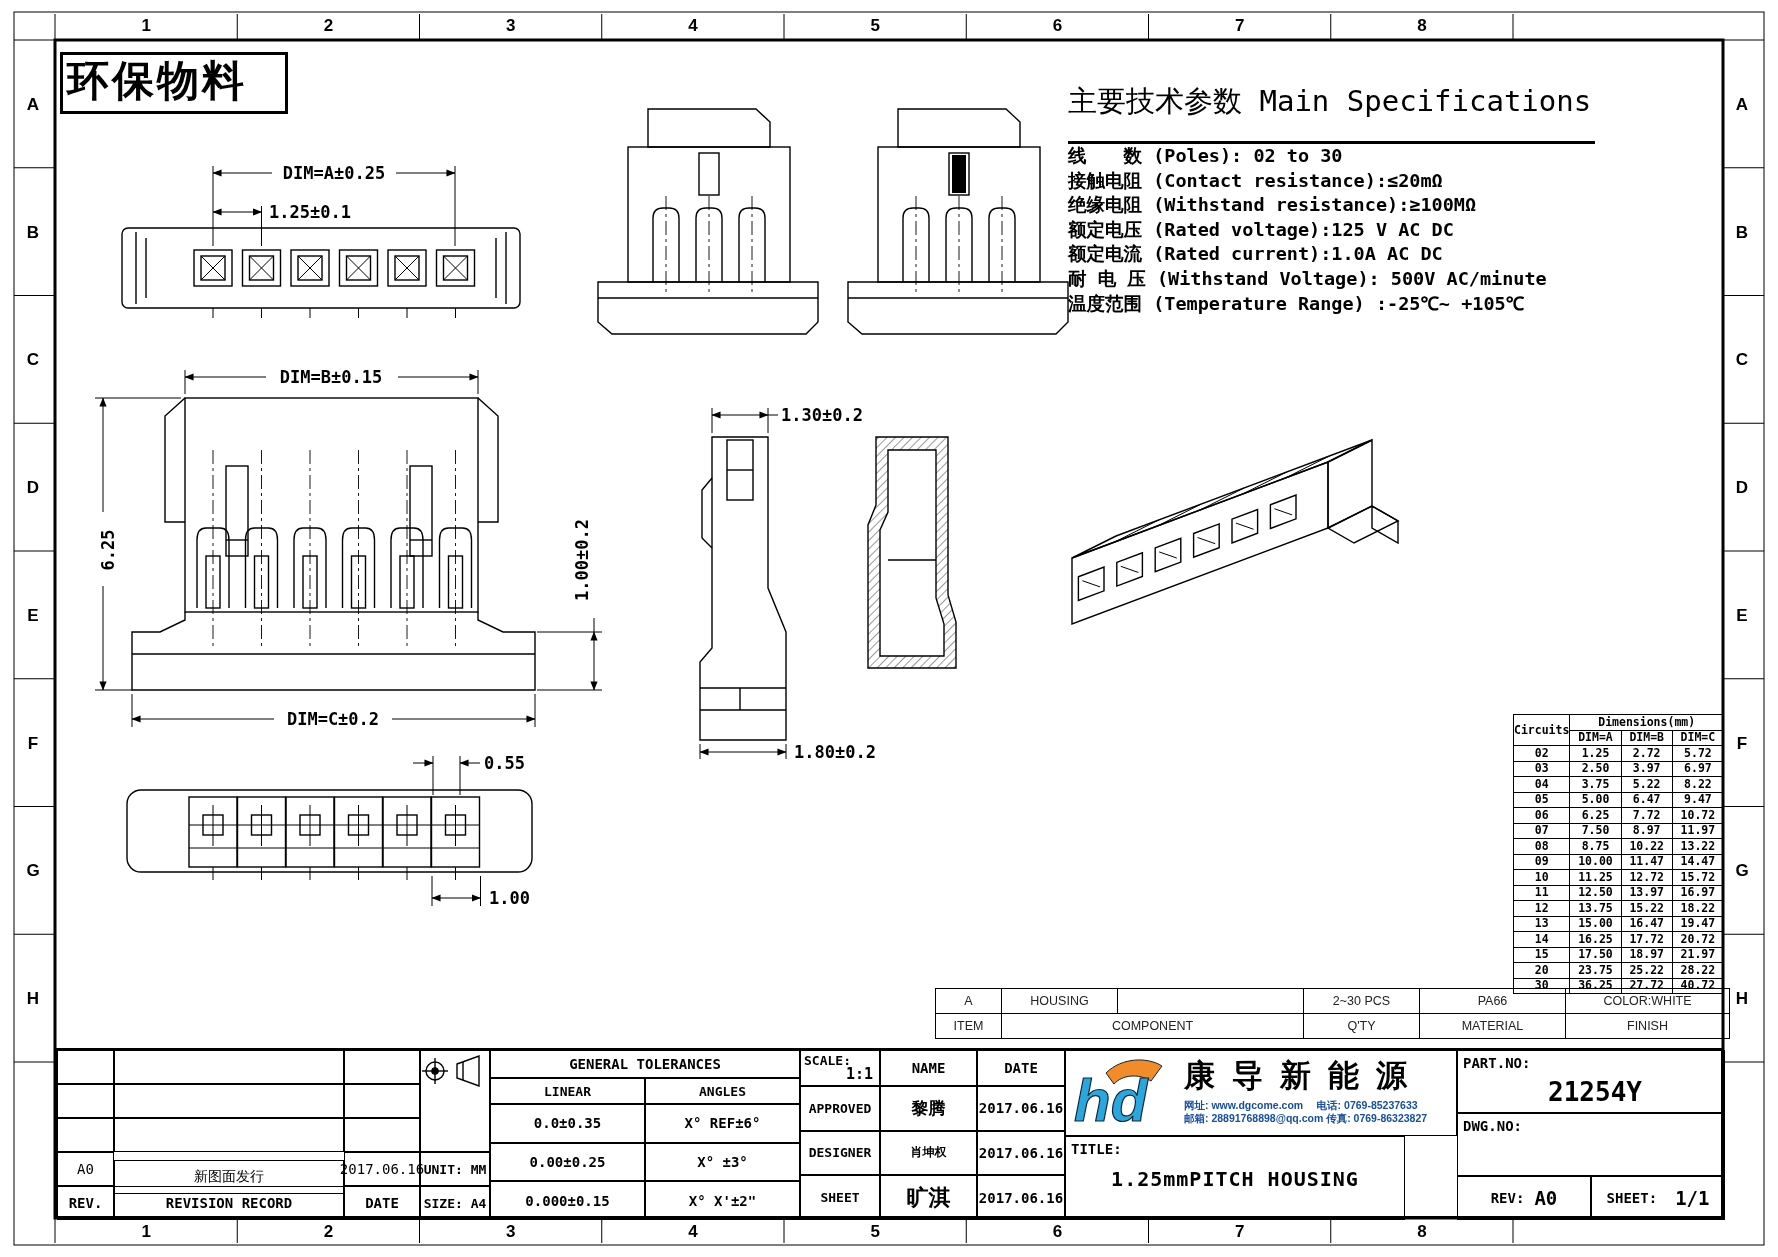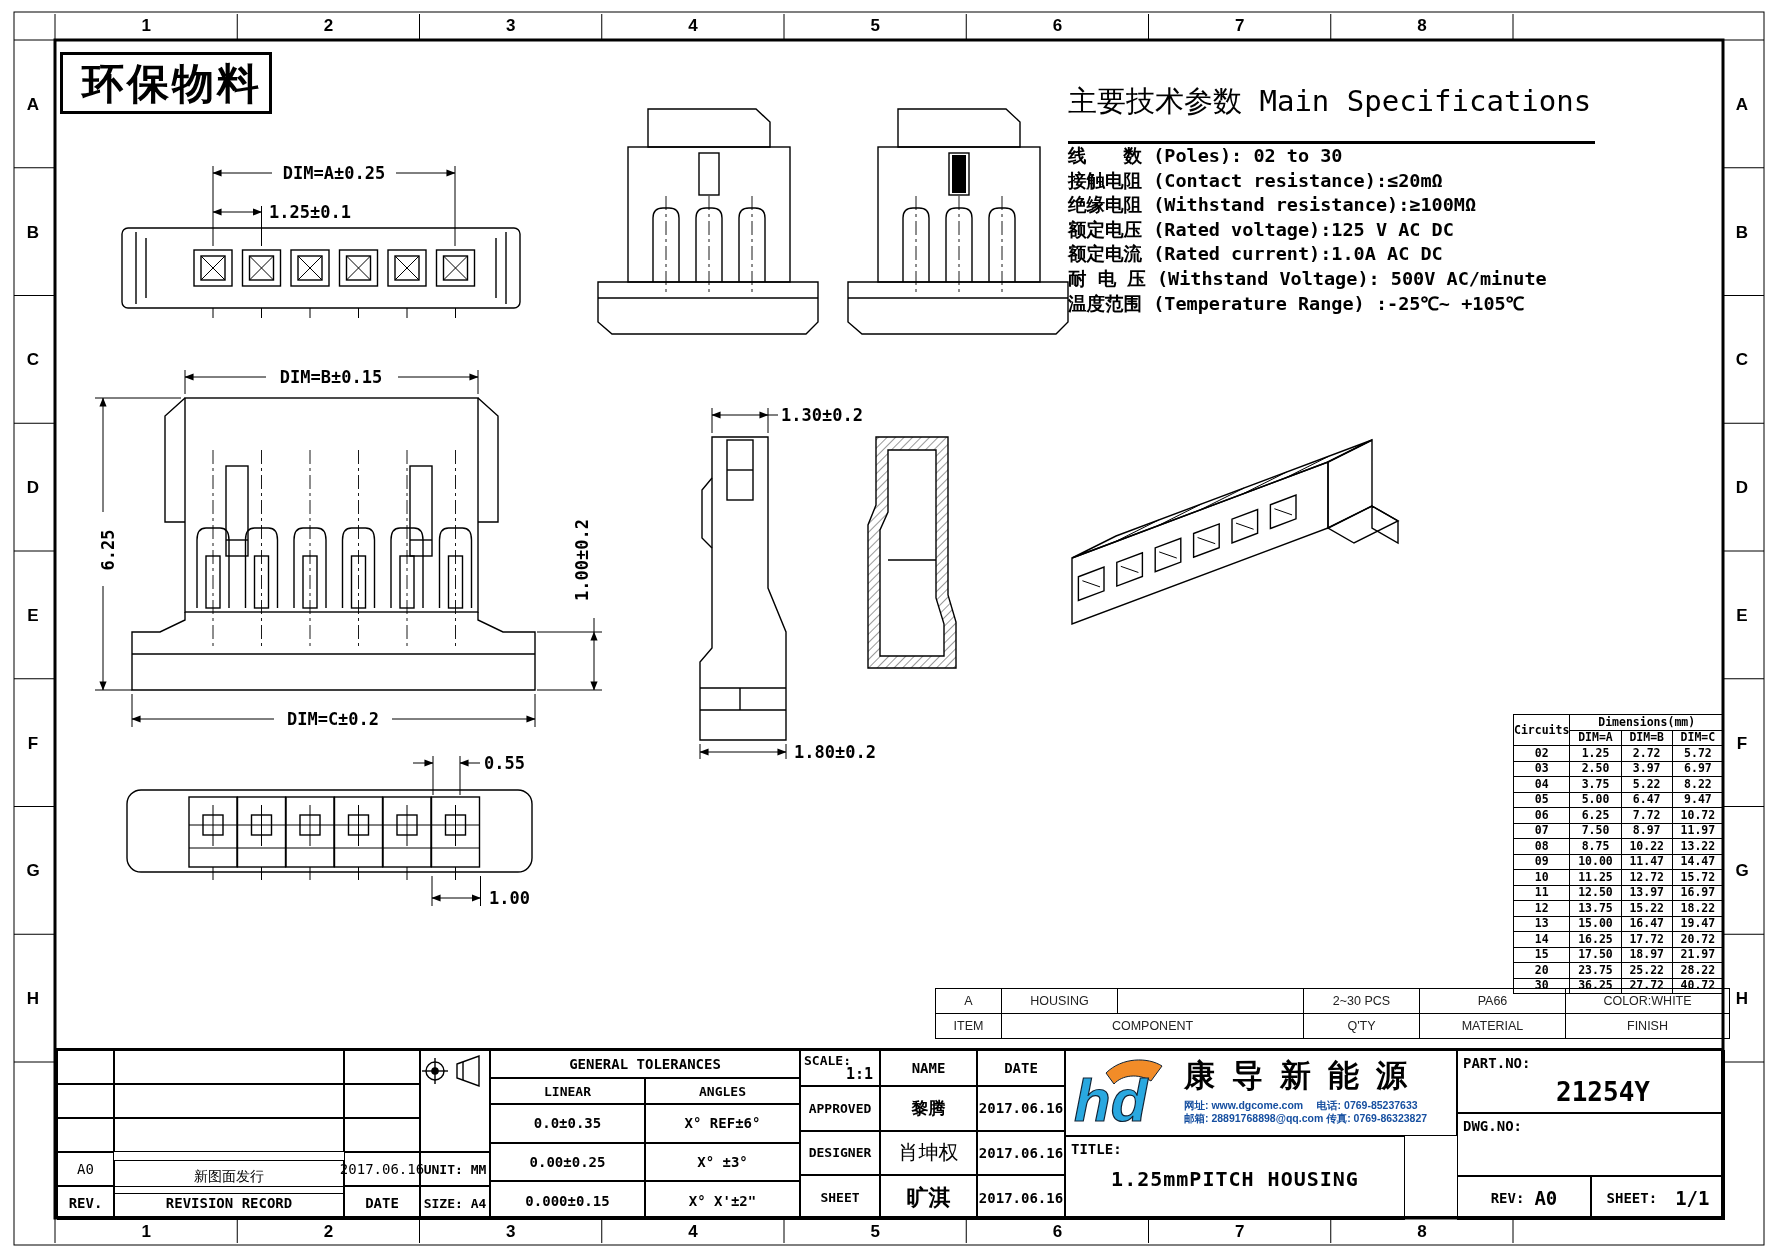--- a/index.html
+++ b/index.html
@@ -8,23 +8,23 @@
   svg{position:absolute;left:0;top:0;}
   svg .ln{stroke:#000;stroke-width:1.4;fill:none;}
   svg .thin{stroke:#000;stroke-width:1;fill:none;}
   svg .thick{stroke:#000;stroke-width:3;fill:none;}
   svg .cl{stroke:#000;stroke-width:0.9;fill:none;stroke-dasharray:14 4 3 4;}
   svg .dim{font-family:"DejaVu Sans Mono",monospace;font-size:17px;font-weight:600;fill:#000;}
   svg .gridlab{font-family:"Liberation Sans",sans-serif;font-size:17px;font-weight:bold;fill:#000;}
   .abs{position:absolute;box-sizing:border-box;}
   .cell{position:absolute;box-sizing:border-box;border:1.5px solid #000;}
   .mono{font-family:"DejaVu Sans Mono",monospace;}
-  #eco-box{left:60px;top:52px;width:212px;height:62px;border:3px solid #000;
-           font-size:42px;font-weight:bold;line-height:58px;padding-left:19px;letter-spacing:3px;
-           font-family:Liberation Sans, sans-serif;}
+  #eco-box{left:60px;top:52px;width:228px;height:62px;border:3px solid #000;
+           font-size:42px;font-weight:bold;line-height:58px;padding-left:4px;letter-spacing:3px;
+           font-family:Liberation Mono, monospace;}
   #spec-block{left:1068px;top:82px;width:665px;}
   #spec-title{font-size:29px;font-weight:normal;border-bottom:3px solid #000;width:fit-content;
               padding:0 4px 19px 0;font-family:"DejaVu Sans Mono",monospace;}
   .spec-line{font-size:18.5px;font-weight:600;line-height:24.6px;white-space:pre;
              font-family:"DejaVu Sans Mono",monospace;}
   
   #circuits{left:1513px;top:714px;width:211px;border-collapse:collapse;
             font-family:"DejaVu Sans Mono",monospace;font-size:11.5px;font-weight:bold;text-align:center;}
   #circuits td,#circuits th{border:1px solid #000;padding:0;height:14.5px;line-height:13px;}
   
@@ -552,21 +552,21 @@
         <div class="cell" style="left:743px;top:0;width:80px;height:36px;font-family:&quot;DejaVu Sans Mono&quot;,monospace;font-weight:bold;font-size:13px;">
           <div style="position:absolute;left:3px;top:2px">SCALE:</div>
           <div style="position:absolute;right:6px;bottom:2px;font-size:15px">1:1</div>
         </div>
         <div class="cell" style="left:823px;top:0;width:97px;height:36px;display:flex;align-items:center;justify-content:center;font-weight:bold;font-size:14px;font-family:&quot;DejaVu Sans Mono&quot;,monospace;">NAME</div>
         <div class="cell" style="left:920px;top:0;width:88px;height:36px;display:flex;align-items:center;justify-content:center;font-weight:bold;font-size:14px;font-family:&quot;DejaVu Sans Mono&quot;,monospace;">DATE</div>
         <div class="cell" style="left:743px;top:36px;width:80px;height:44.67px;display:flex;align-items:center;justify-content:center;font-weight:bold;font-size:13px;font-family:&quot;DejaVu Sans Mono&quot;,monospace;">APPROVED</div>
         <div class="cell" style="left:823px;top:36px;width:97px;height:44.67px;display:flex;align-items:center;justify-content:center;font-weight:bold;font-size:17px;">黎腾</div>
         <div class="cell" style="left:920px;top:36px;width:88px;height:44.67px;display:flex;align-items:center;justify-content:center;font-weight:bold;font-size:14px;font-family:&quot;DejaVu Sans Mono&quot;,monospace;">2017.06.16</div>
         <div class="cell" style="left:743px;top:80.67px;width:80px;height:44.67px;display:flex;align-items:center;justify-content:center;font-weight:bold;font-size:13px;font-family:&quot;DejaVu Sans Mono&quot;,monospace;">DESIGNER</div>
-        <div class="cell" style="left:823px;top:80.67px;width:97px;height:44.67px;display:flex;align-items:center;justify-content:center;font-weight:normal;font-size:20px;">肖坤权</div>
+        <div class="cell" style="left:823px;top:80.67px;width:97px;height:44.67px;display:flex;align-items:center;justify-content:center;font-weight:bold;font-size:12px;">肖坤权</div>
         <div class="cell" style="left:920px;top:80.67px;width:88px;height:44.67px;display:flex;align-items:center;justify-content:center;font-weight:bold;font-size:14px;font-family:&quot;DejaVu Sans Mono&quot;,monospace;">2017.06.16</div>
         <div class="cell" style="left:743px;top:125.34px;width:80px;height:44.67px;display:flex;align-items:center;justify-content:center;font-weight:bold;font-size:13px;font-family:&quot;DejaVu Sans Mono&quot;,monospace;">SHEET</div>
         <div class="cell" style="left:823px;top:125.34px;width:97px;height:44.67px;display:flex;align-items:center;justify-content:center;font-weight:bold;font-size:22px;">旷淇</div>
         <div class="cell" style="left:920px;top:125.34px;width:88px;height:44.67px;display:flex;align-items:center;justify-content:center;font-weight:bold;font-size:14px;font-family:&quot;DejaVu Sans Mono&quot;,monospace;">2017.06.16</div>
       </div>
 
   <div class="cell" style="left:1008px;top:0;width:392px;height:86px">
     <svg width="104" height="78" viewBox="0 0 104 78" style="position:absolute;left:6px;top:4px">
       <path d="M34,18 C50,2 76,2 90,11 L79,26 C66,18 50,20 42,29 Z" fill="#F28C28" stroke="#123" stroke-width="1"></path>
       <text x="2" y="66" font-size="60" font-style="italic" font-weight="bold" fill="#29A8E0" stroke="#123" stroke-width="1.2" font-family="Liberation Sans, sans-serif">hd</text>
@@ -577,21 +577,21 @@
       <div>邮箱: 28891768898@qq.com 传真: 0769-86323827</div>
     </div>
   </div>
   <div class="cell" style="left:1008px;top:86px;width:340px;height:84px">
     <div class="tb-lab" style="position:absolute;left:5px;top:4px;font-size:14px">TITLE:</div>
     <div class="mono" style="position:absolute;left:0;top:30px;width:100%;text-align:center;font-size:20px;font-weight:bold;letter-spacing:1px">1.25mmPITCH HOUSING</div>
   </div>
 
   <div class="cell" style="left:1400px;top:0;width:268px;height:63px">
     <div class="tb-lab" style="position:absolute;left:5px;top:4px;font-size:14px">PART.NO:</div>
-    <div class="mono" style="position:absolute;left:12px;top:26px;width:100%;text-align:center;font-size:26px;font-weight:600">21254Y</div>
+    <div class="mono" style="position:absolute;left:4px;top:26px;width:100%;text-align:center;font-size:26px;font-weight:600">21254Y</div>
   </div>
   <div class="cell" style="left:1400px;top:63px;width:268px;height:63px">
     <div class="tb-lab" style="position:absolute;left:5px;top:4px;font-size:14px">DWG.NO:</div>
   </div>
   <div class="cell ctr" style="left:1400px;top:126px;width:134px;height:44px;gap:10px">
     <span class="tb-lab" style="font-size:14px">REV:</span>
     <span class="mono" style="font-size:19px;font-weight:600">A0</span>
   </div>
   <div class="cell ctr" style="left:1534px;top:126px;width:134px;height:44px;gap:18px">
     <span class="tb-lab" style="font-size:14px">SHEET:</span>

